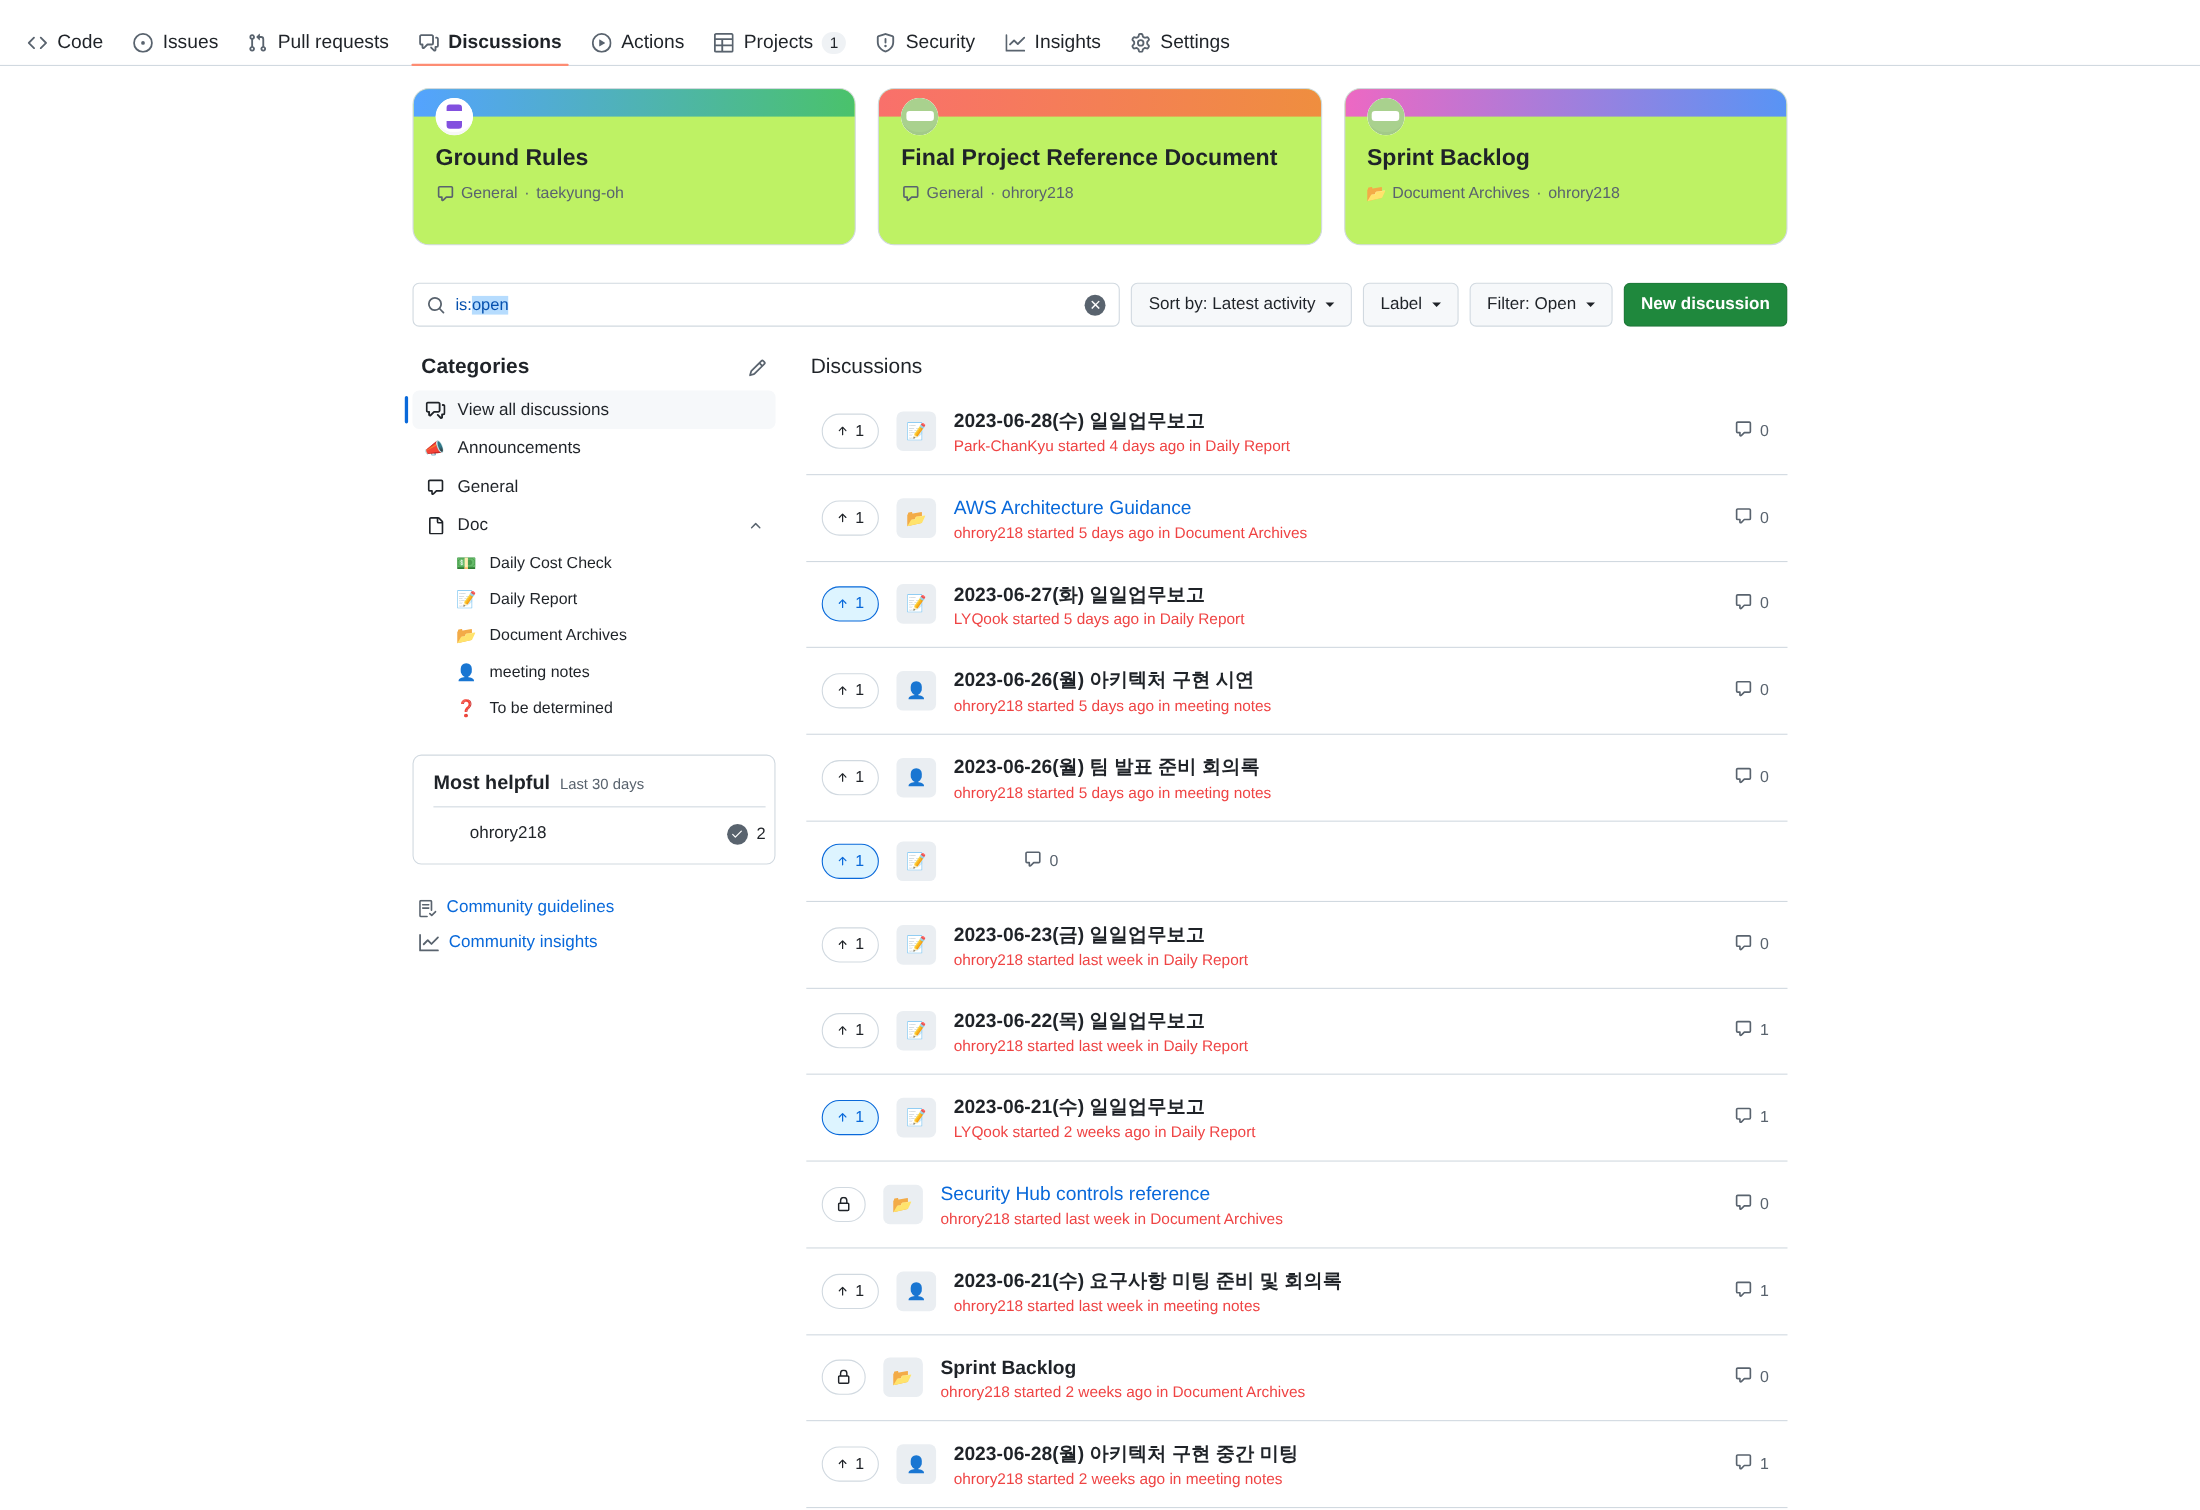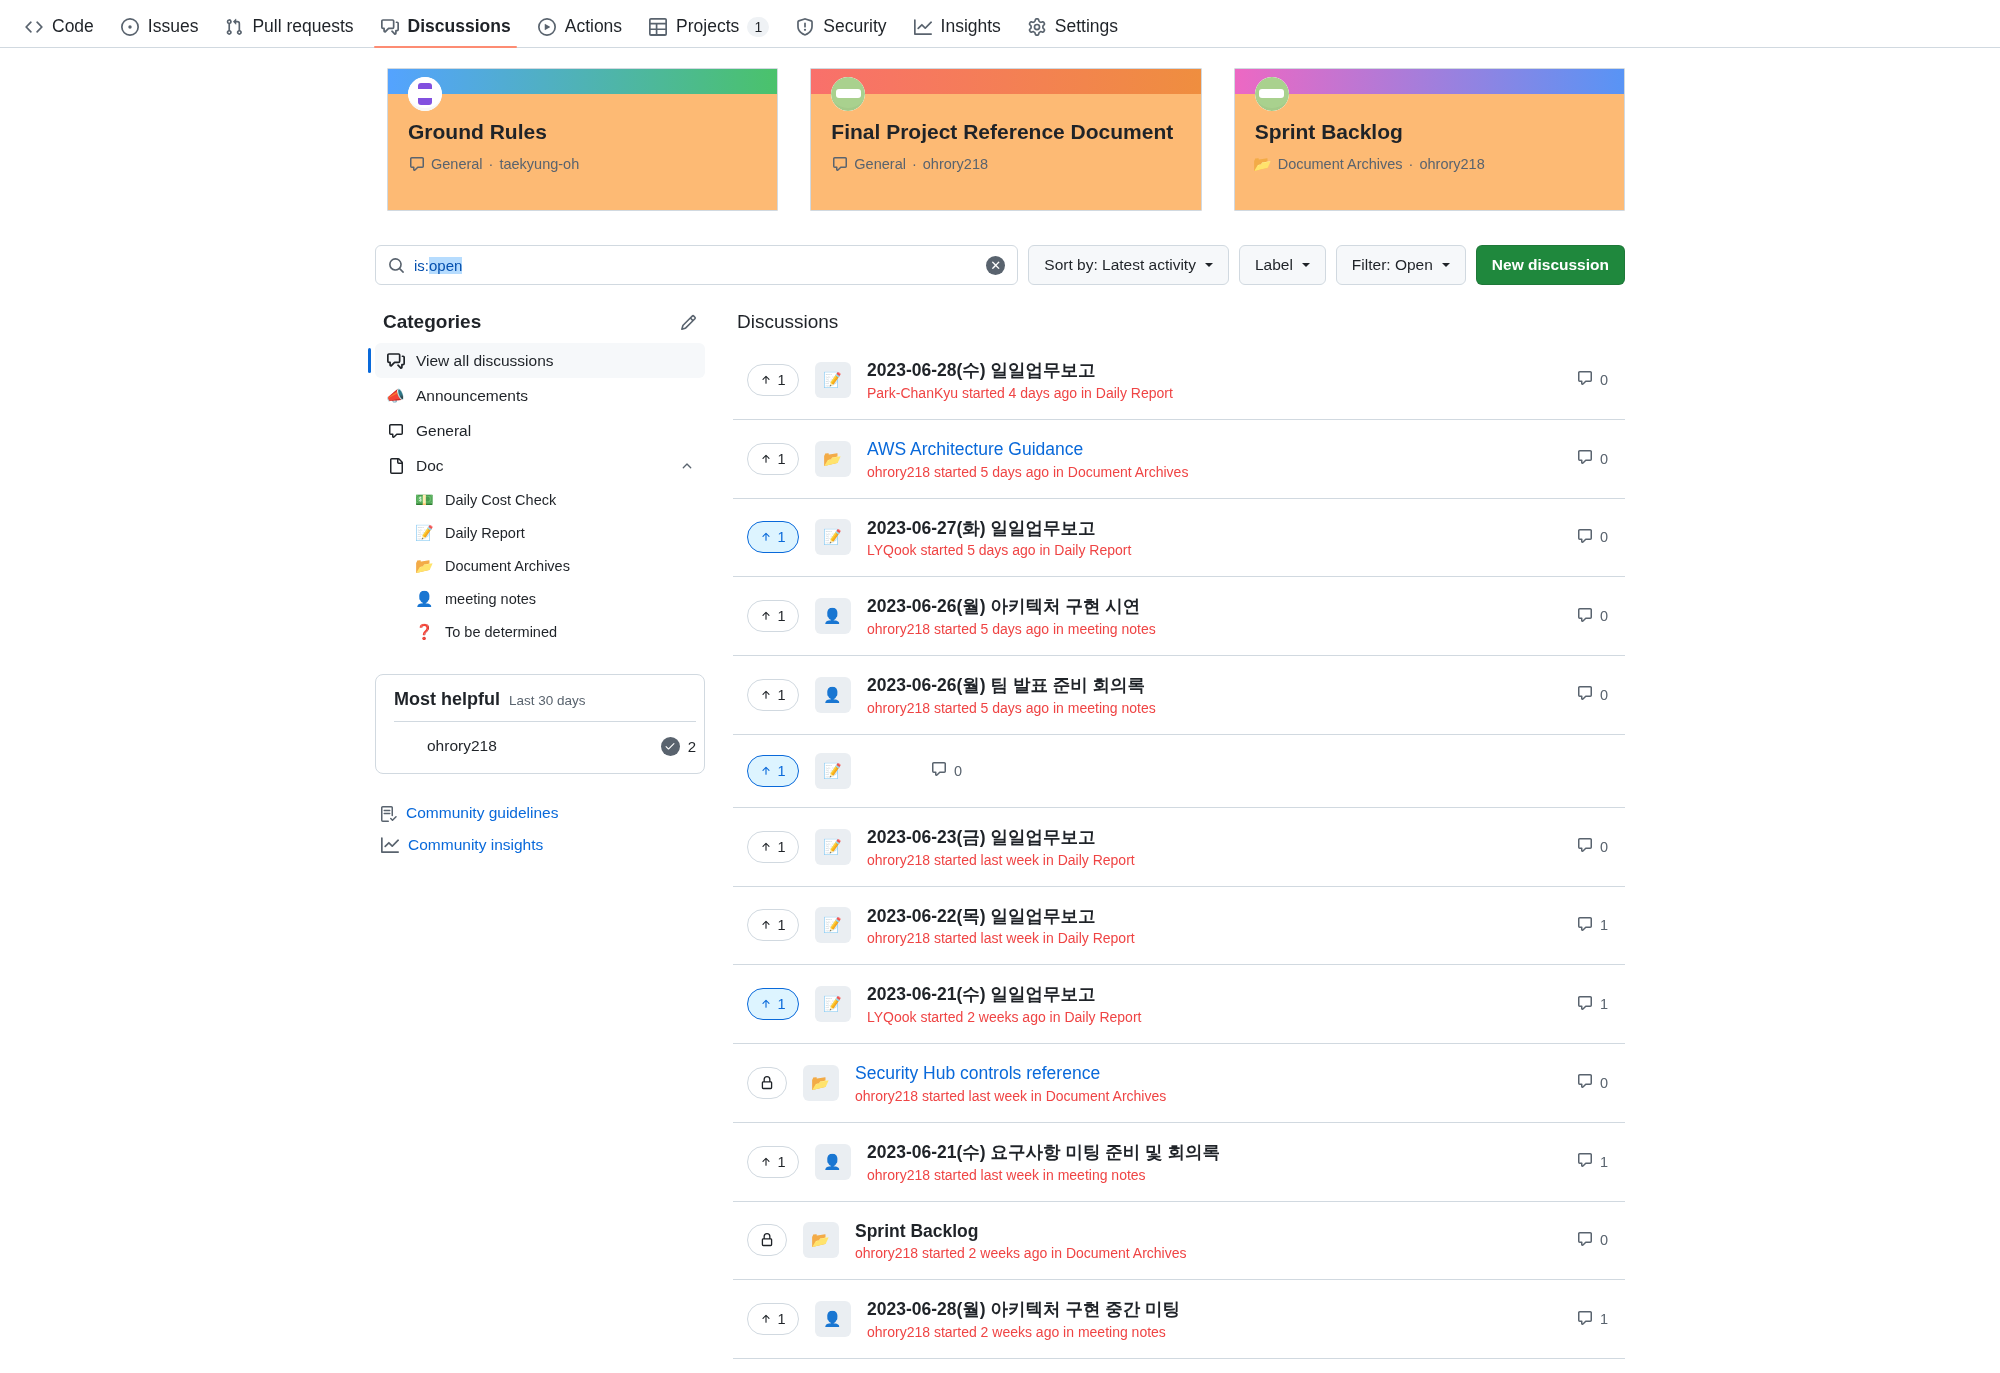--- a/index.html
+++ b/index.html
@@ -7,21 +7,21 @@
     margin: 0; padding: 0;
     width: 2000px; height: 1373px;
     background: #ffffff;
     font-family: "Liberation Sans", sans-serif;
     color: #1f2328;
     overflow: hidden;
   }
 
   
   #repo-nav {
-    height: 48px;
+    height: 60px;
     border-bottom: 1px solid #d1d9e0;
     display: flex;
     align-items: flex-end;
     padding: 0 14px;
     background: #ffffff;
     position: relative;
   }
   .nav-tab {
     display: flex;
     align-items: center;
@@ -67,26 +67,25 @@
 
   
   #pinned-row {
     display: flex;
     gap: 20px;
     margin-bottom: 34px;
   }
   .pinned-card {
     flex: 1 1 0;
     border: 1px solid #d1d9e0;
-    border-radius: 1px;
+    border-radius: 15px;
     overflow: hidden;
-    background: #fdba74;
+    background: #bef264;
     cursor: pointer;
     min-height: 143px;
-    margin-left: 12px;
   }
   .pinned-banner { height: 25px; }
   .pinned-body { padding: 0 20px 18px 20px; position: relative; }
   .pinned-avatar {
     width: 34px; height: 34px;
     border-radius: 50%;
     margin-top: -17px;
     margin-bottom: 8px;
     background: #fff;
     display: flex; align-items: center; justify-content: center;

